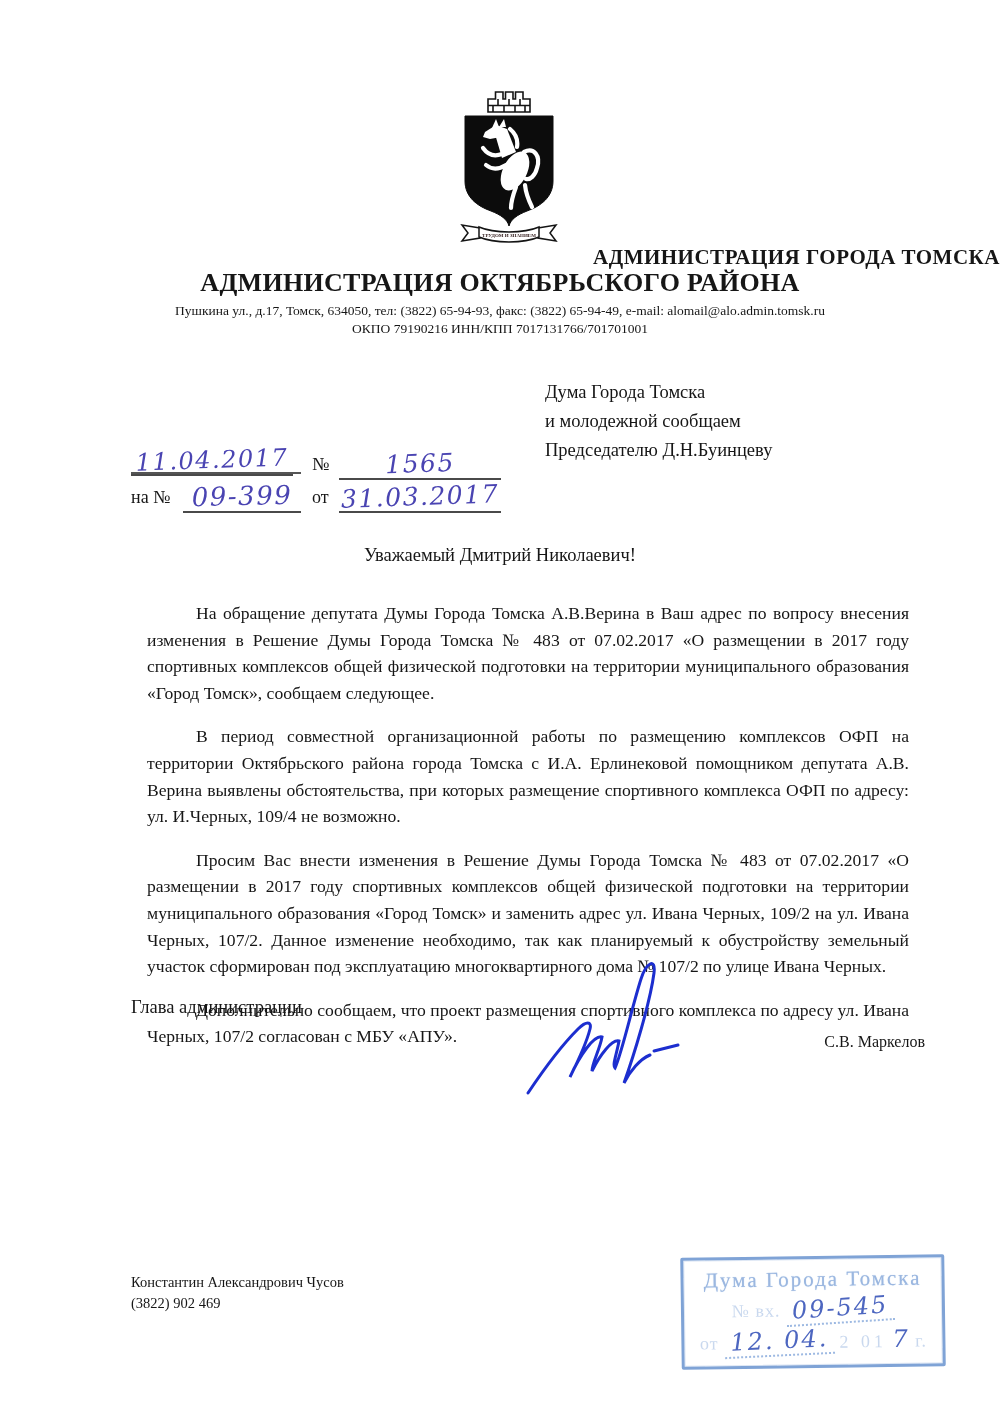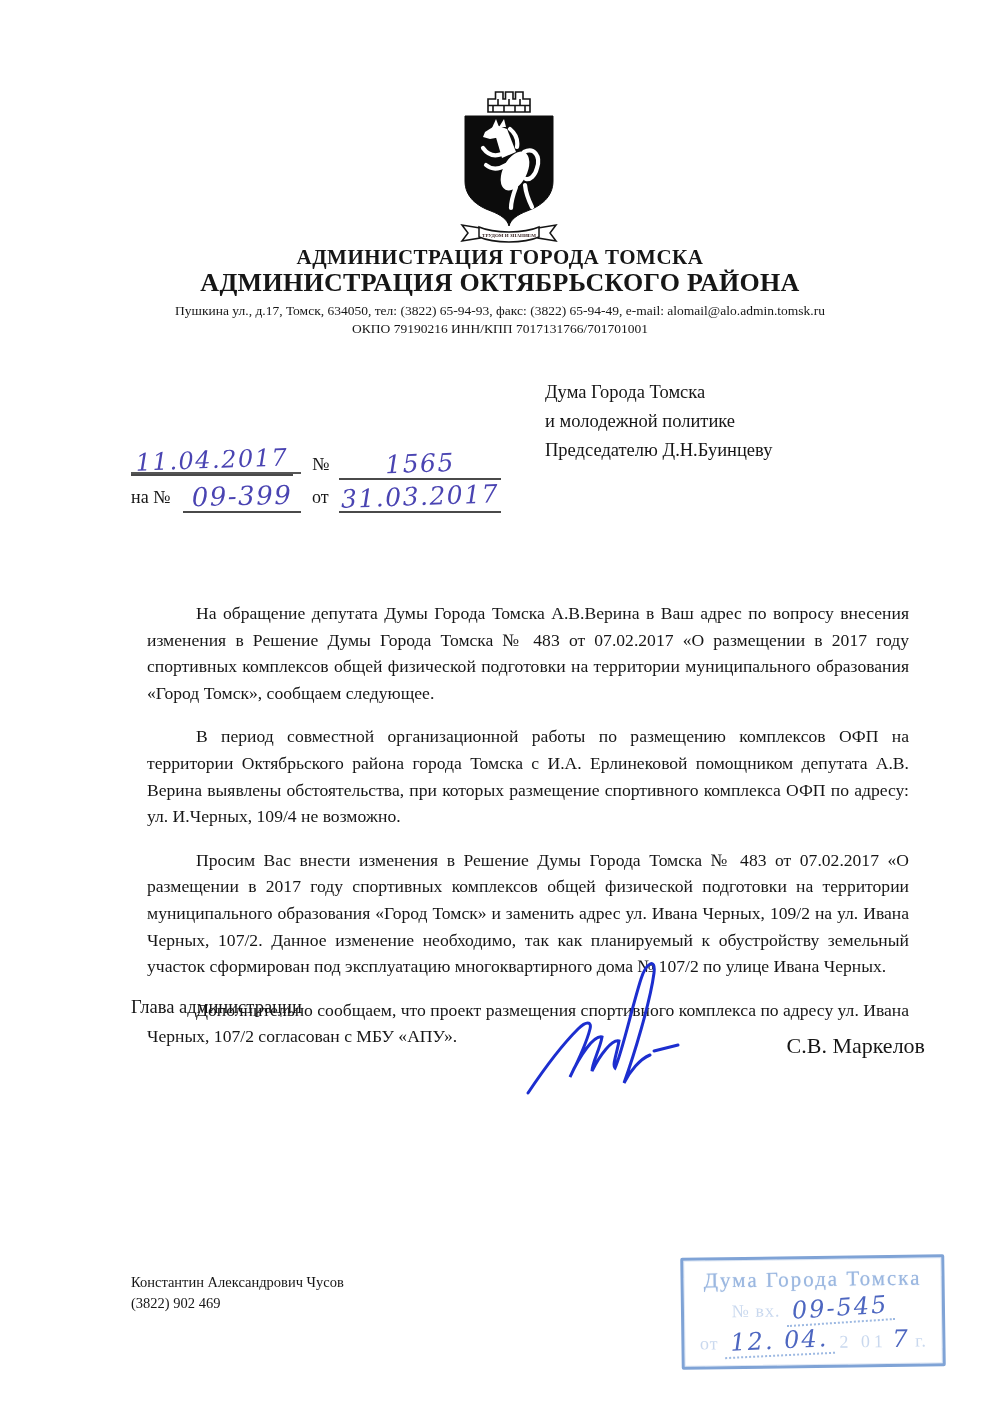--- a/index.html
+++ b/index.html
@@ -5,21 +5,21 @@
   html,body { margin:0; padding:0; background:#e8e8e8; }
   .page {
     position:relative; width:1000px; height:1412px; margin:0 auto;
     background:#ffffff; overflow:hidden;
     font-family:"Liberation Serif", serif; color:#161616;
   }
   .abs { position:absolute; }
   .centered { left:0; width:1000px; text-align:center; }
 
   
-  .org-title-1 { top:245px; font-size:21px; font-weight:bold; letter-spacing:.5px; }
+  .org-title-1 { top:245px; font-size:21px; font-weight:bold; letter-spacing:.5px;text-align:right; }
   .org-title-2 { top:268px; font-size:26px; font-weight:bold; letter-spacing:.3px; }
   .contact-line { top:303px; font-size:13.5px;text-align:center; }
   .requisites-line { top:321px; font-size:13.5px; }
 
   
   .recipient { left:545px; top:378px; font-size:18.5px; line-height:29px; }
 
   
   .ref { left:131px; top:442px; width:380px; height:75px; font-size:18px; }
   .blank { position:absolute; border-bottom:2px solid #4a4a4a; text-align:center; }
@@ -34,21 +34,21 @@
   
   .salutation { top:545px; font-size:18.5px; }
   .body-text {
     left:130px; top:583px; width:796px;
     font-size:17.6px; line-height:26.6px; text-align:justify;
   }
   .body-text p { margin:17px; text-indent:49px; }
 
   
   .sig-position { left:131px; top:997px; font-size:18.5px; }
-  .sig-name { left:625px; top:1033px; width:300px; text-align:right; font-size:22px; }
+  .sig-name { left:625px; top:1033px; width:300px; text-align:right; font-size:16px; }
   .autograph { left:520px; top:955px; }
 
   
   .executor { left:131px; top:1272px; font-size:14.5px; line-height:21px; }
 
   
   .stamp {
     left:681px; top:1256px; width:258px; height:106px;
     border:3px solid #7fa3d6; border-radius:2px;
     transform:rotate(-0.8deg);
@@ -108,21 +108,21 @@
     <text x="65" y="152.5" text-anchor="middle" font-size="5" font-weight="bold" fill="#3a2525" stroke="none" font-family="Liberation Serif, serif">ТРУДОМ И ЗНАНИЕМ</text>
   </svg>
 
   <div class="abs centered org-title-1">АДМИНИСТРАЦИЯ ГОРОДА ТОМСКА</div>
   <div class="abs centered org-title-2">АДМИНИСТРАЦИЯ ОКТЯБРЬСКОГО РАЙОНА</div>
   <div class="abs centered contact-line">Пушкина ул., д.17, Томск, 634050, тел: (3822) 65-94-93, факс: (3822) 65-94-49, e-mail: alomail@alo.admin.tomsk.ru</div>
   <div class="abs centered requisites-line">ОКПО 79190216 ИНН/КПП 7017131766/701701001</div>
 
   <div class="abs recipient">
     <div>Дума Города Томска</div>
-    <div>и молодежной политике</div>
+    <div>и молодежной сообщаем</div>
     <div>Председателю Д.Н.Буинцеву</div>
   </div>
 
   <div class="abs ref">
 
     <span class="blank" style="left:0; top:0; width:162px; height:32px;">
       <span class="hand" style="font-size:24px; transform:rotate(-2deg);">11.04.2017</span>
     </span>
     <span class="dbl-line" style="left:0; top:30px; width:170px;"></span>
     <span class="ref-label" style="left:181px; top:12px;">№</span>
@@ -133,20 +133,21 @@
     <span class="ref-label" style="left:0; top:45px;">на №</span>
     <span class="blank" style="left:52px; top:37px; width:118px; height:32px;">
       <span class="hand" style="font-size:26px; transform:rotate(-1.5deg);">09-399</span>
     </span>
     <span class="ref-label" style="left:181px; top:45px;">от</span>
     <span class="blank" style="left:208px; top:37px; width:162px; height:32px;">
       <span class="hand" style="font-size:25px; transform:rotate(-2deg);">31.03.2017</span>
     </span>
   </div>
 
+  <div class="abs centered salutation">Уважаемый Дмитрий Николаевич!</div>
 
   <div class="abs body-text">
     <p>На обращение депутата Думы Города Томска А.В.Верина в Ваш адрес по вопросу внесения изменения в  Решение Думы Города Томска № 483 от 07.02.2017 «О размещении в 2017 году спортивных комплексов общей физической подготовки на территории муниципального образования «Город Томск», сообщаем следующее.</p>
     <p>В период совместной организационной работы по размещению комплексов ОФП на территории Октябрьского района города Томска с И.А. Ерлинековой помощником депутата А.В. Верина выявлены обстоятельства, при которых размещение спортивного комплекса ОФП по адресу: ул. И.Черных, 109/4 не возможно.</p>
     <p>Просим Вас внести изменения в Решение Думы Города Томска № 483 от 07.02.2017 «О размещении в 2017 году спортивных комплексов общей физической подготовки на территории муниципального образования «Город Томск» и заменить адрес ул. Ивана Черных, 109/2 на ул. Ивана Черных, 107/2. Данное изменение необходимо, так как планируемый к обустройству земельный участок сформирован под эксплуатацию многоквартирного дома № 107/2 по улице Ивана Черных.</p>
     <p>Дополнительно сообщаем, что проект размещения спортивного комплекса по адресу ул. Ивана Черных, 107/2 согласован с МБУ «АПУ».</p>
   </div>
 
   <div class="abs sig-position">Глава администрации</div>
   <svg class="abs autograph" width="200" height="145" viewBox="0 0 200 145">

